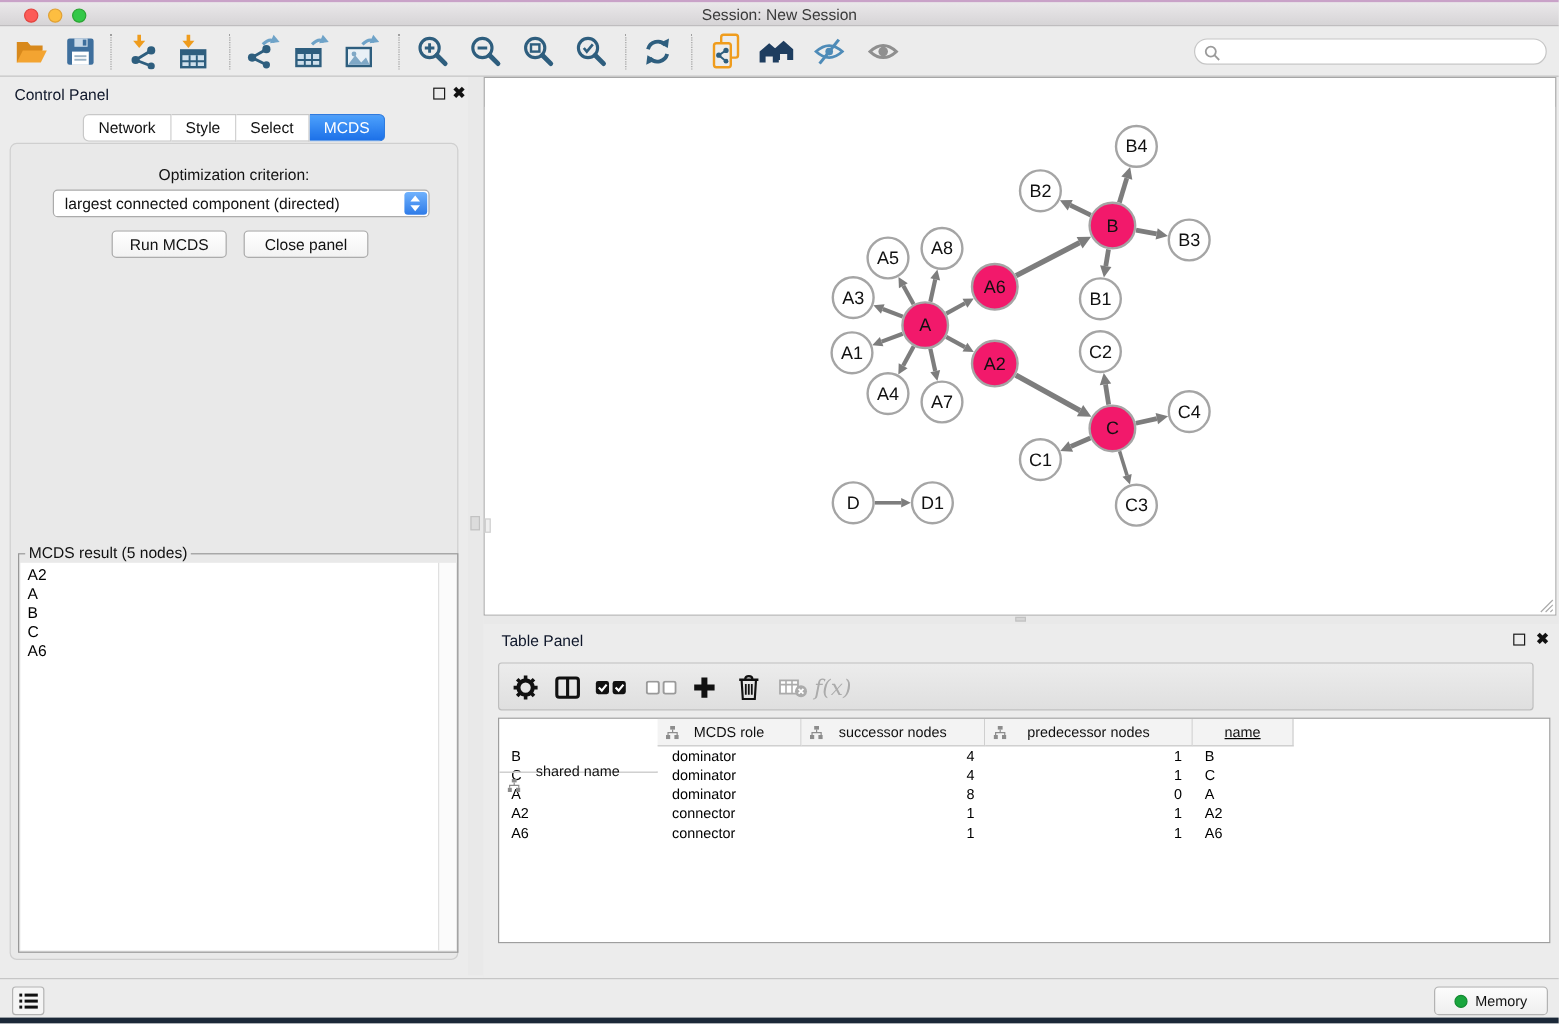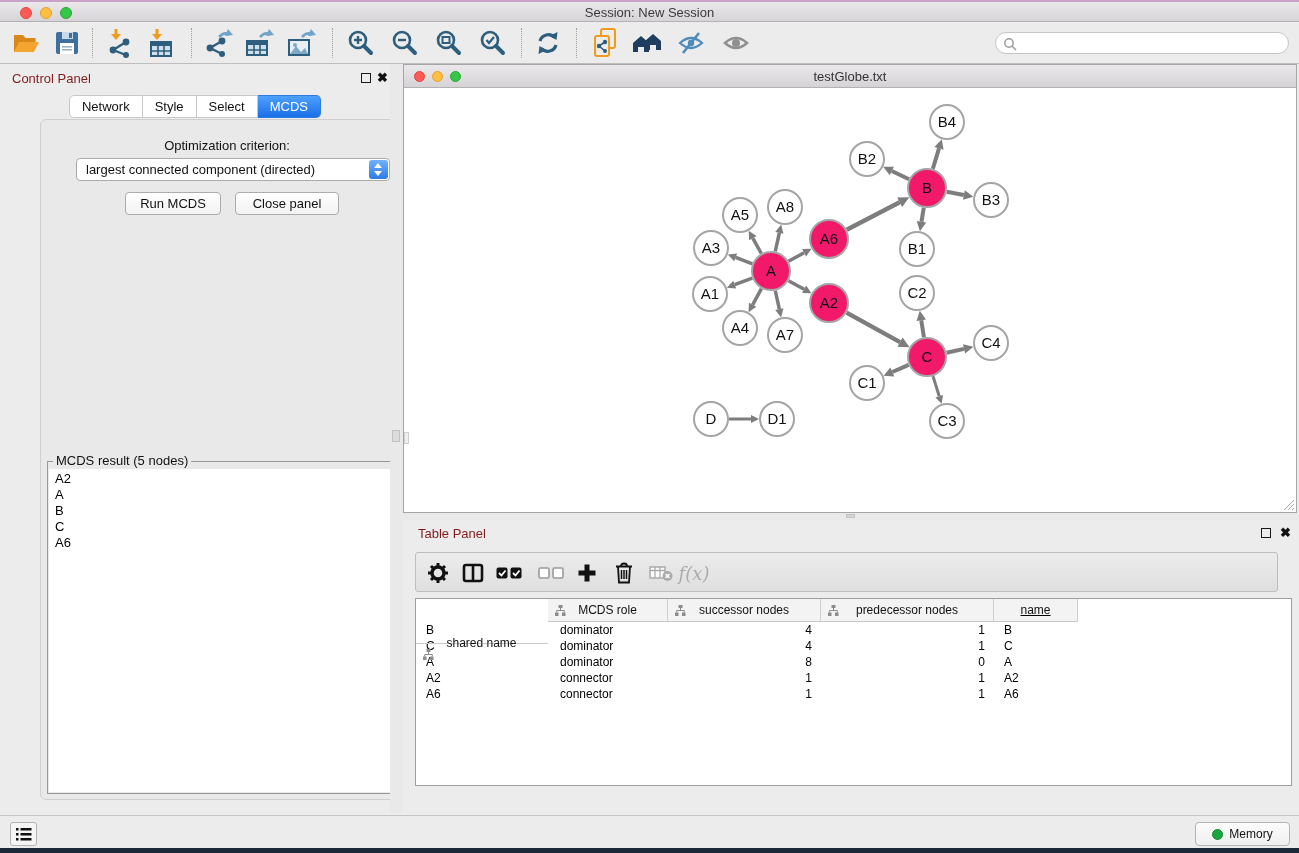--- a/index.html
+++ b/index.html
@@ -27,31 +27,31 @@
   .tb-sep { position:absolute; top:6px; width:0; height:30px; border-left:1px dotted #9F9F9F; }
   .searchbox { position:absolute; left:995px; top:10px; width:294px; height:22px;
     background:#fff; border:1px solid #C6C6C6; border-radius:12px; }
   .searchbox svg { position:absolute; left:7px; top:4px; }
   .searchbox input { position:absolute; left:24px; top:1px; width:262px; height:18px;
     border:none; outline:none; font-size:12px; background:transparent; }
 
   
   .control-panel { position:absolute; left:0; top:64px; width:390px; height:749px; background:#ECECEC; }
   .panel-head { position:absolute; left:0; top:0; width:100%; height:28px; }
-  .panel-title { position:absolute; left:12px; top:7px; font-size:13px; color:#7f1d1d; }
+  .panel-title { position:absolute; left:12px; top:7px; font-size:13px; color:#0f172a; }
   .float-btn { position:absolute; width:10px; height:10px; border:1.5px solid #1A1A1A; top:9px; }
   .close-btn { position:absolute; top:6px; font-size:13px; font-weight:bold; color:#111; line-height:15px; }
   .cp-tabs { position:absolute; left:0; top:31px; width:100%; display:flex; justify-content:center; }
   .tab { font-size:13px; padding:3px 12px; background:#fff; border:1px solid #C8C8C8;
     border-left:none; color:#111; cursor:default; }
   .tab:first-child { border-left:1px solid #C8C8C8; border-radius:5px 0 0 5px; }
   .tab:last-child { border-radius:0 5px 5px 0; }
   .tab.active { background:linear-gradient(#4DA1FC,#1C70E8); color:#fff; border-color:#2E7BDF; }
   .cp-box { position:absolute; left:8px; top:55px; width:374px; height:681px;
-    background:#E9E9E9; border:1px solid #CFCFCF; border-radius:6px;margin-left:32px; }
+    background:#E9E9E9; border:1px solid #CFCFCF; border-radius:6px; }
   .opt-label { position:absolute; left:0; right:0; top:18px; text-align:center; font-size:13px; color:#111; }
   .dropdown { position:absolute; left:35px; top:38px; width:314px; height:23px;
     background:#fff; border:1px solid #ABABAB; border-radius:4px; }
   .dropdown .val { position:absolute; left:9px; top:3px; font-size:13px; color:#111; white-space:nowrap; }
   .dropdown .spin { position:absolute; right:1px; top:1px; width:19px; height:19px; border-radius:3px;
     background:linear-gradient(#70B2FD,#2E7BE8); }
   .dropdown .spin i { position:absolute; left:5px; width:0; height:0; border-left:4.5px solid transparent;
     border-right:4.5px solid transparent; }
   .dropdown .spin i.up { top:3px; border-bottom:5px solid #fff; }
   .dropdown .spin i.dn { bottom:3px; border-top:5px solid #fff; }
@@ -317,28 +317,20 @@
   </div>
 
   <div class="v-split">
       <div class="handle"></div>
     </div>
   <div class="h-split">
       <div class="handle"></div>
     </div>
 
   <div class="net-window">
-    <div class="net-titlebar">
-      <div class="net-lights">
-        <span class="light red"></span>
-        <span class="light yellow"></span>
-        <span class="light green"></span>
-      </div>
-      <div class="title">testGlobe.txt</div>
-    </div>
     <div class="net-canvas">
       <svg id="net-svg" width="892" height="424">
           <line x1="357.3136823396639" y1="164.50213583939285" x2="348.7859393116437" y2="149.09718069200144" stroke="#7D7D7D" stroke-width="3.5"></line>
           <polygon points="344.7176858943025,141.74807774454644 352.4604907853712,147.06305398333086 345.1113878379162,151.13130740067203" fill="#7D7D7D"></polygon>
           <line x1="371.27393757610866" y1="162.46199965207478" x2="375.3584023995366" y2="143.79016045926133" stroke="#7D7D7D" stroke-width="3.5"></line>
           <polygon points="377.15345618150224,135.58420031313273 379.4613824726009,144.68768735024415 371.2554223264723,142.8926335682785" fill="#7D7D7D"></polygon>
           <line x1="348.325077653959" y1="174.84127976735095" x2="331.65089749677406" y2="168.44951070709675" stroke="#7D7D7D" stroke-width="3.5"></line>
           <polygon points="323.8074301114369,165.44284820938415 333.15422874563035,164.52777701442815 330.1475662479178,172.37124439976535" fill="#7D7D7D"></polygon>
           <line x1="348.28605427212415" y1="189.0560778973958" x2="330.7024083607961" y2="195.68597717543753" stroke="#7D7D7D" stroke-width="3.5"></line>
           <polygon points="322.84255115508824,198.64952989234376 329.22063200234294,191.7560485725836 332.18418471924923,199.61590577829145" fill="#7D7D7D"></polygon>

